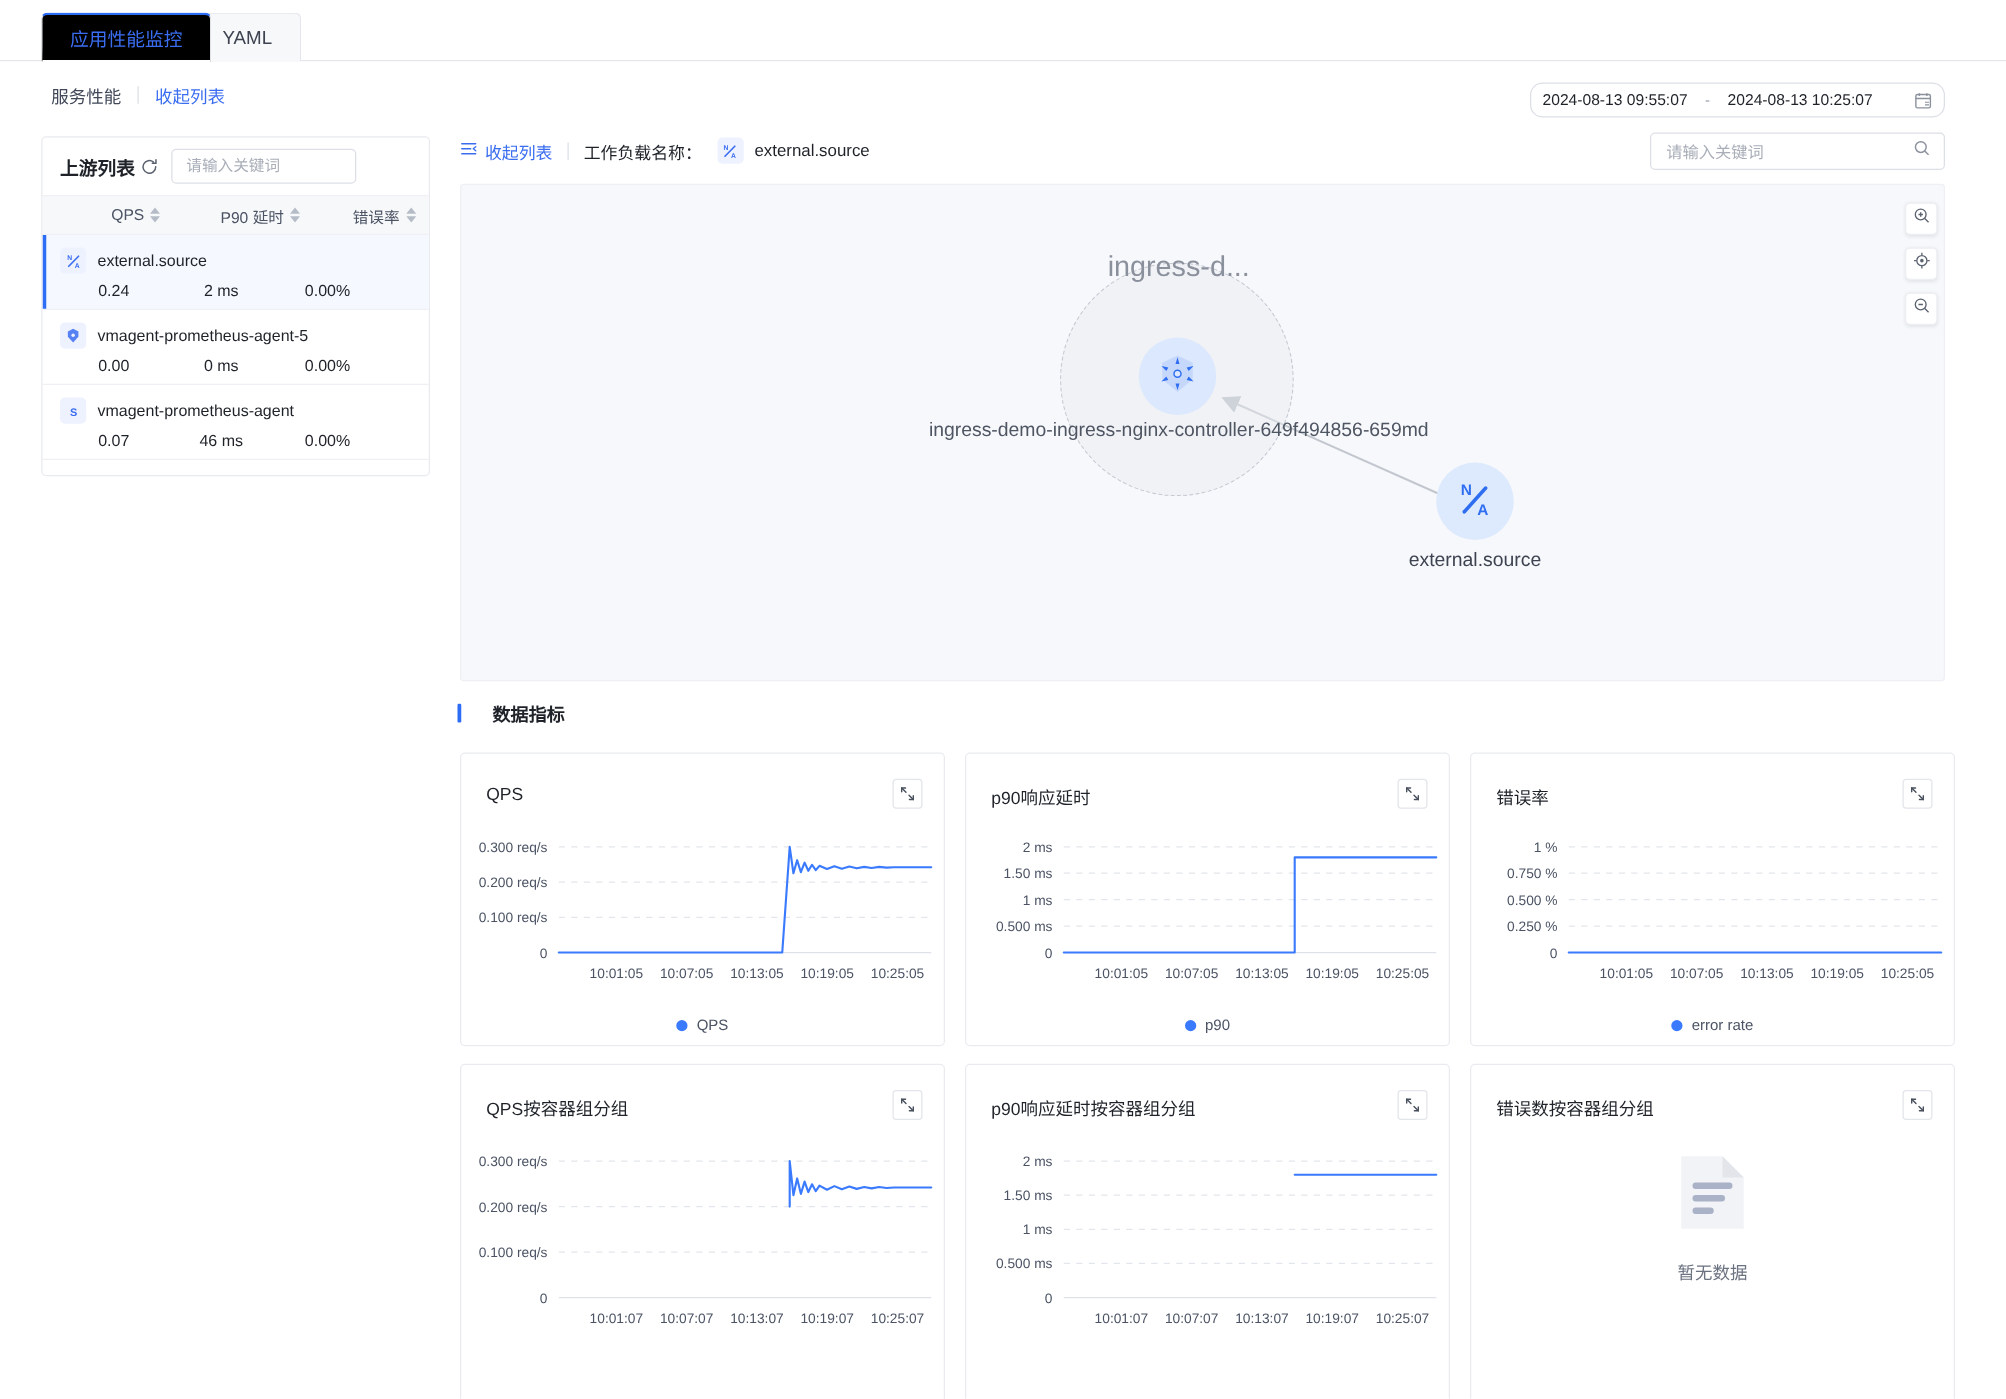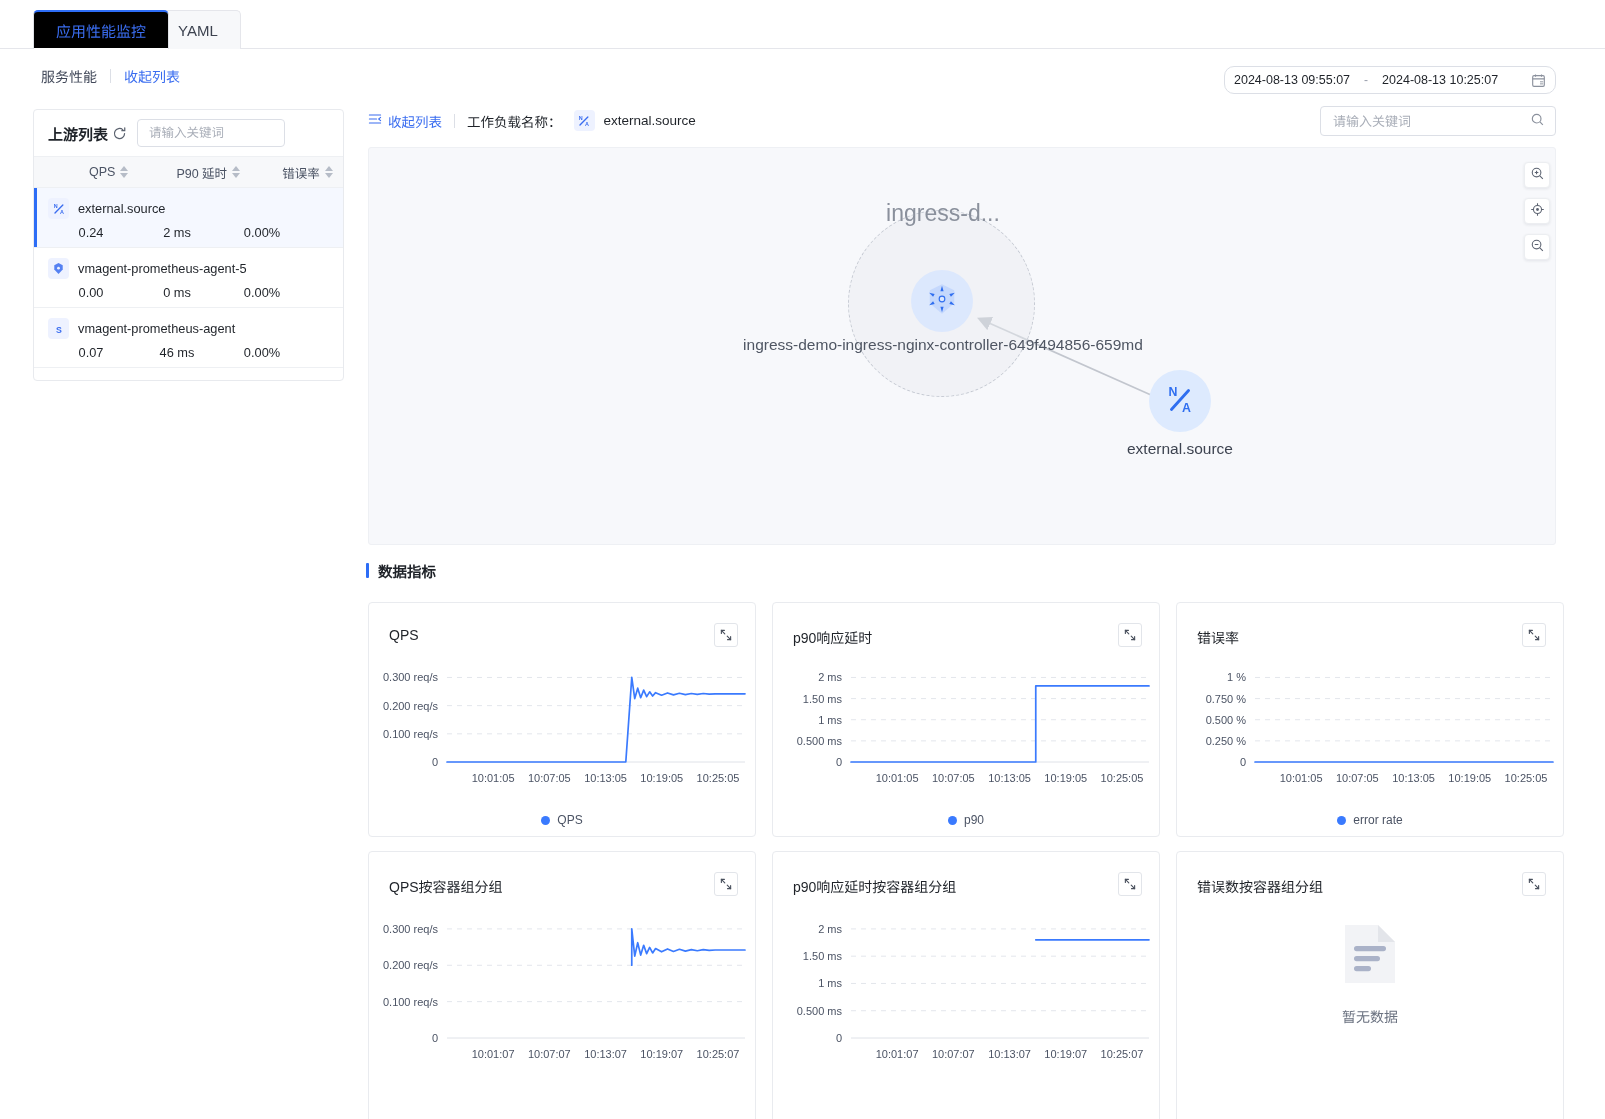--- a/index.html
+++ b/index.html
@@ -156,21 +156,21 @@
     background:#ddeafe; display:flex; align-items:center; justify-content:center;
   }
   .node-na-label {
     position:absolute; left:700px; top:292px; width:222px; text-align:center;
     font-size:15.5px; color:#3d4350;
   }
   .edge { position:absolute; left:0; top:0; width:1188px; height:398px; pointer-events:none; }
 
   
   .section {
-    position:absolute; top:560px; left:366px; display:flex; align-items:center; gap:9px;
+    position:absolute; top:560px; left:366px; display:flex; align-items:center; gap:25px;
   }
   .section .bar { width:3px; height:15px; background:#2d6df6; border-radius:1px; }
   .section .txt { font-size:14.5px; font-weight:bold; color:#1f2329; }
 
   
   .card {
     position:absolute; background:#fff; border:1px solid #e9ebef; border-radius:4px;
   }
   .card.r1 { top:602px; height:235px; }
   .card.r2 { top:851px; height:306px; }

